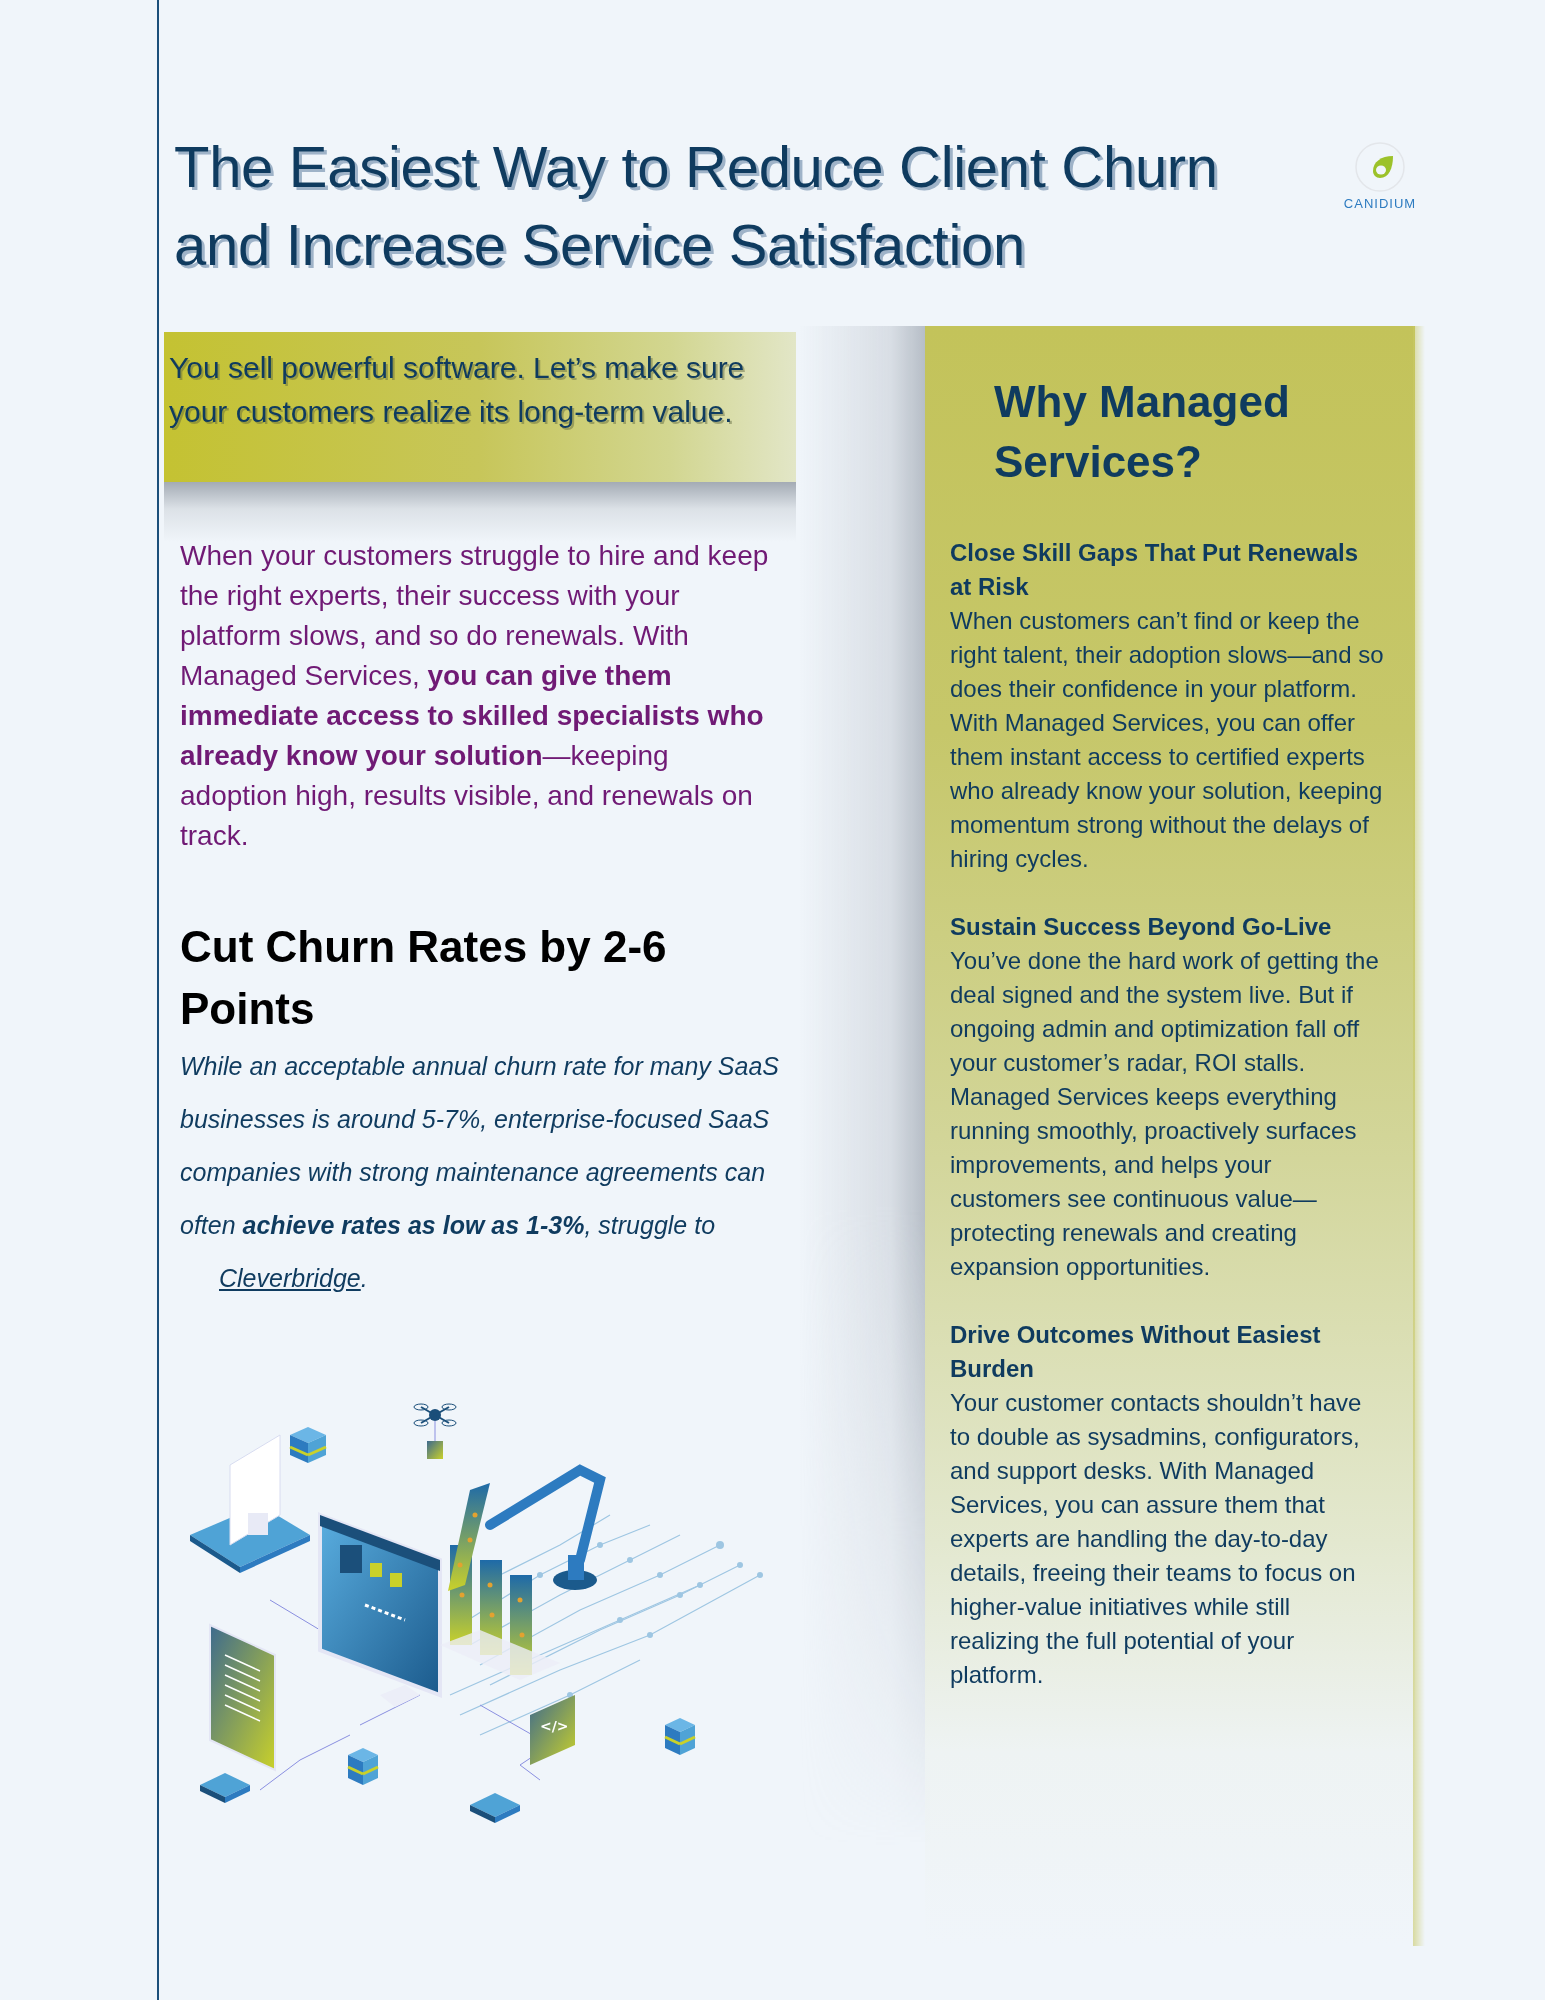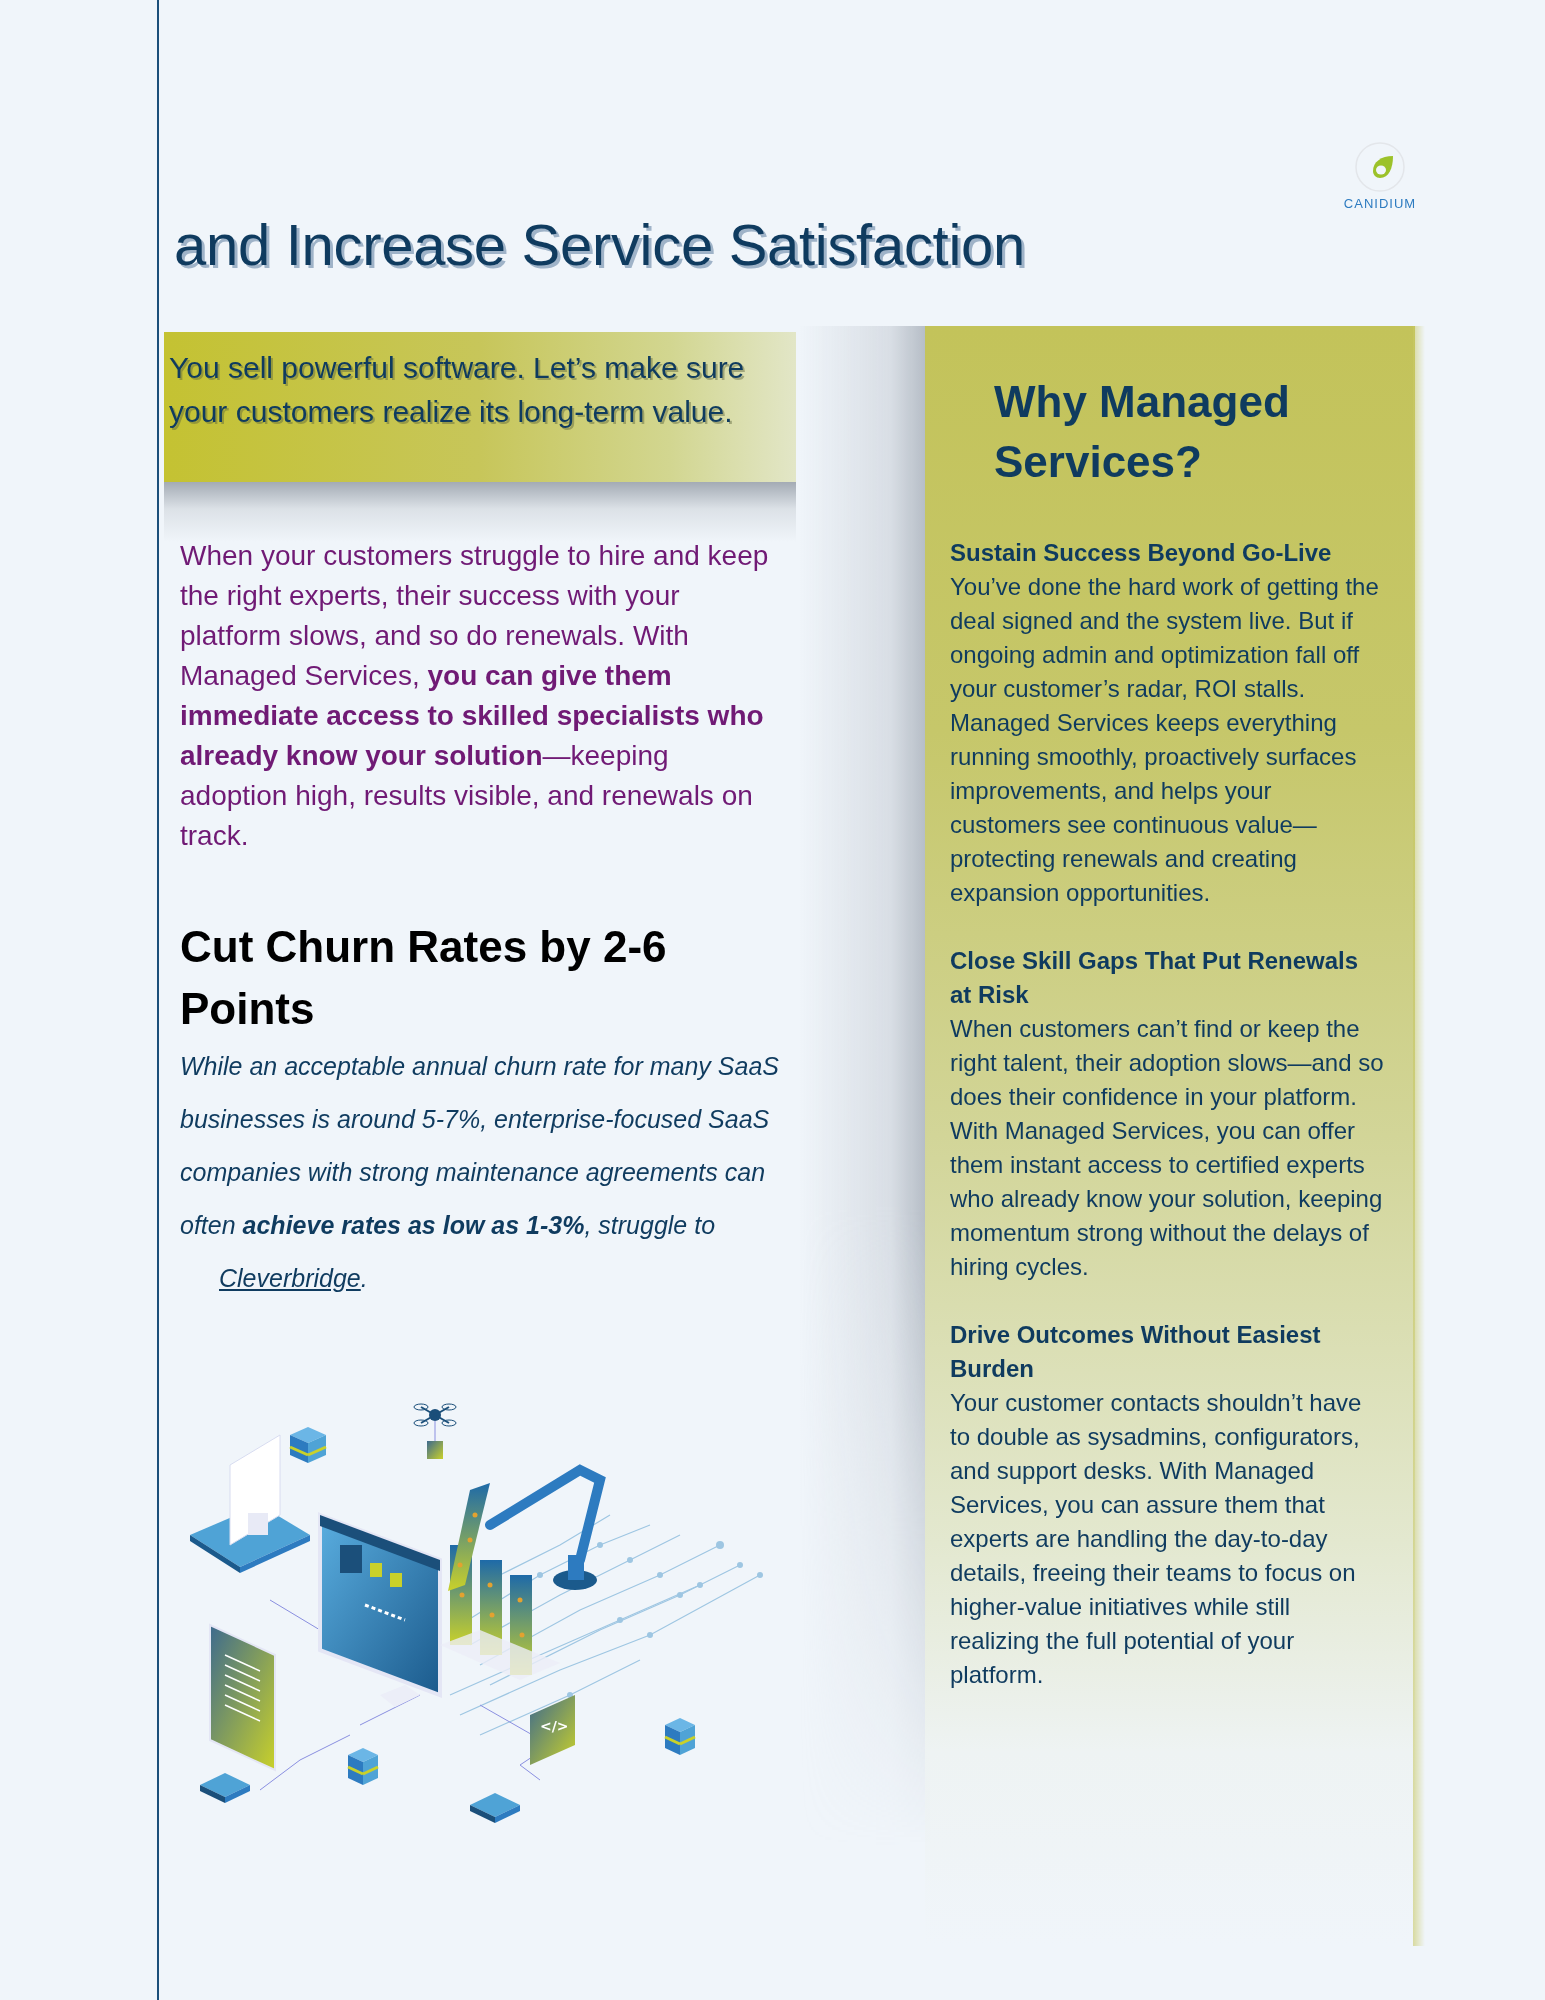--- a/index.html
+++ b/index.html
@@ -76,21 +76,21 @@
   .side-section { margin-bottom: 34px; }
   .side-section h3 { font-size: 24px; line-height: 34px; font-weight: 700; color: #0f3b5f; }
   .side-section p { font-size: 24px; line-height: 34px; color: #0f3b5f; }
 </style>
 </head>
 <body>
 
 <div class="margin-rule"></div>
 
 <h1 class="title">
-  <br>
+  <span>The Easiest Way to Reduce Client Churn</span><br>
   <span>and Increase Service Satisfaction</span>
 </h1>
 
 <div class="logo">
   <div class="logo-mark">
     <svg width="54" height="54" viewBox="0 0 54 54">
       <circle cx="27" cy="27" r="24" fill="none" stroke="#e3e6ea" stroke-width="1.5"></circle>
       <path d="M20 31 C20 22 28 16 40 16 C40 28 36 38 27 38 C23 38 20 35 20 31 Z" fill="#9cc22a"></path>
       <ellipse cx="28" cy="30" rx="5" ry="4.5" fill="#f0f5fa"></ellipse>
     </svg>
@@ -269,24 +269,24 @@
       <line x1="485" y1="342" x2="500" y2="349" stroke="#c9d12a" stroke-width="3"></line>
       <line x1="500" y1="349" x2="515" y2="342" stroke="#c9d12a" stroke-width="3"></line>
     </g>
   </svg>
 </div>
 
 <div class="side-shadow"></div>
 <aside class="side-panel">
   <h2 class="side-title">Why Managed Services?</h2>
   <div class="side-section">
+    <h3>Close Skill Gaps That Put Renewals at Risk</h3>
+    <p>When customers can’t find or keep the right talent, their adoption slows—and so does their confidence in your platform. With Managed Services, you can offer them instant access to certified experts who already know your solution, keeping momentum strong without the delays of hiring cycles.</p>
+  </div>
+  <div class="side-section">
     <h3>Sustain Success Beyond Go-Live</h3>
     <p>You’ve done the hard work of getting the deal signed and the system live. But if ongoing admin and optimization fall off your customer’s radar, ROI stalls. Managed Services keeps everything running smoothly, proactively surfaces improvements, and helps your customers see continuous value—protecting renewals and creating expansion opportunities.</p>
-  </div>
-  <div class="side-section">
-    <h3>Close Skill Gaps That Put Renewals at Risk</h3>
-    <p>When customers can’t find or keep the right talent, their adoption slows—and so does their confidence in your platform. With Managed Services, you can offer them instant access to certified experts who already know your solution, keeping momentum strong without the delays of hiring cycles.</p>
   </div>
   <div class="side-section">
     <h3>Drive Outcomes Without Easiest Burden</h3>
     <p>Your customer contacts shouldn’t have to double as sysadmins, configurators, and support desks. With Managed Services, you can assure them that experts are handling the day-to-day details, freeing their teams to focus on higher-value initiatives while still realizing the full potential of your platform.</p>
   </div>
 </aside>
 
 </body></html>

